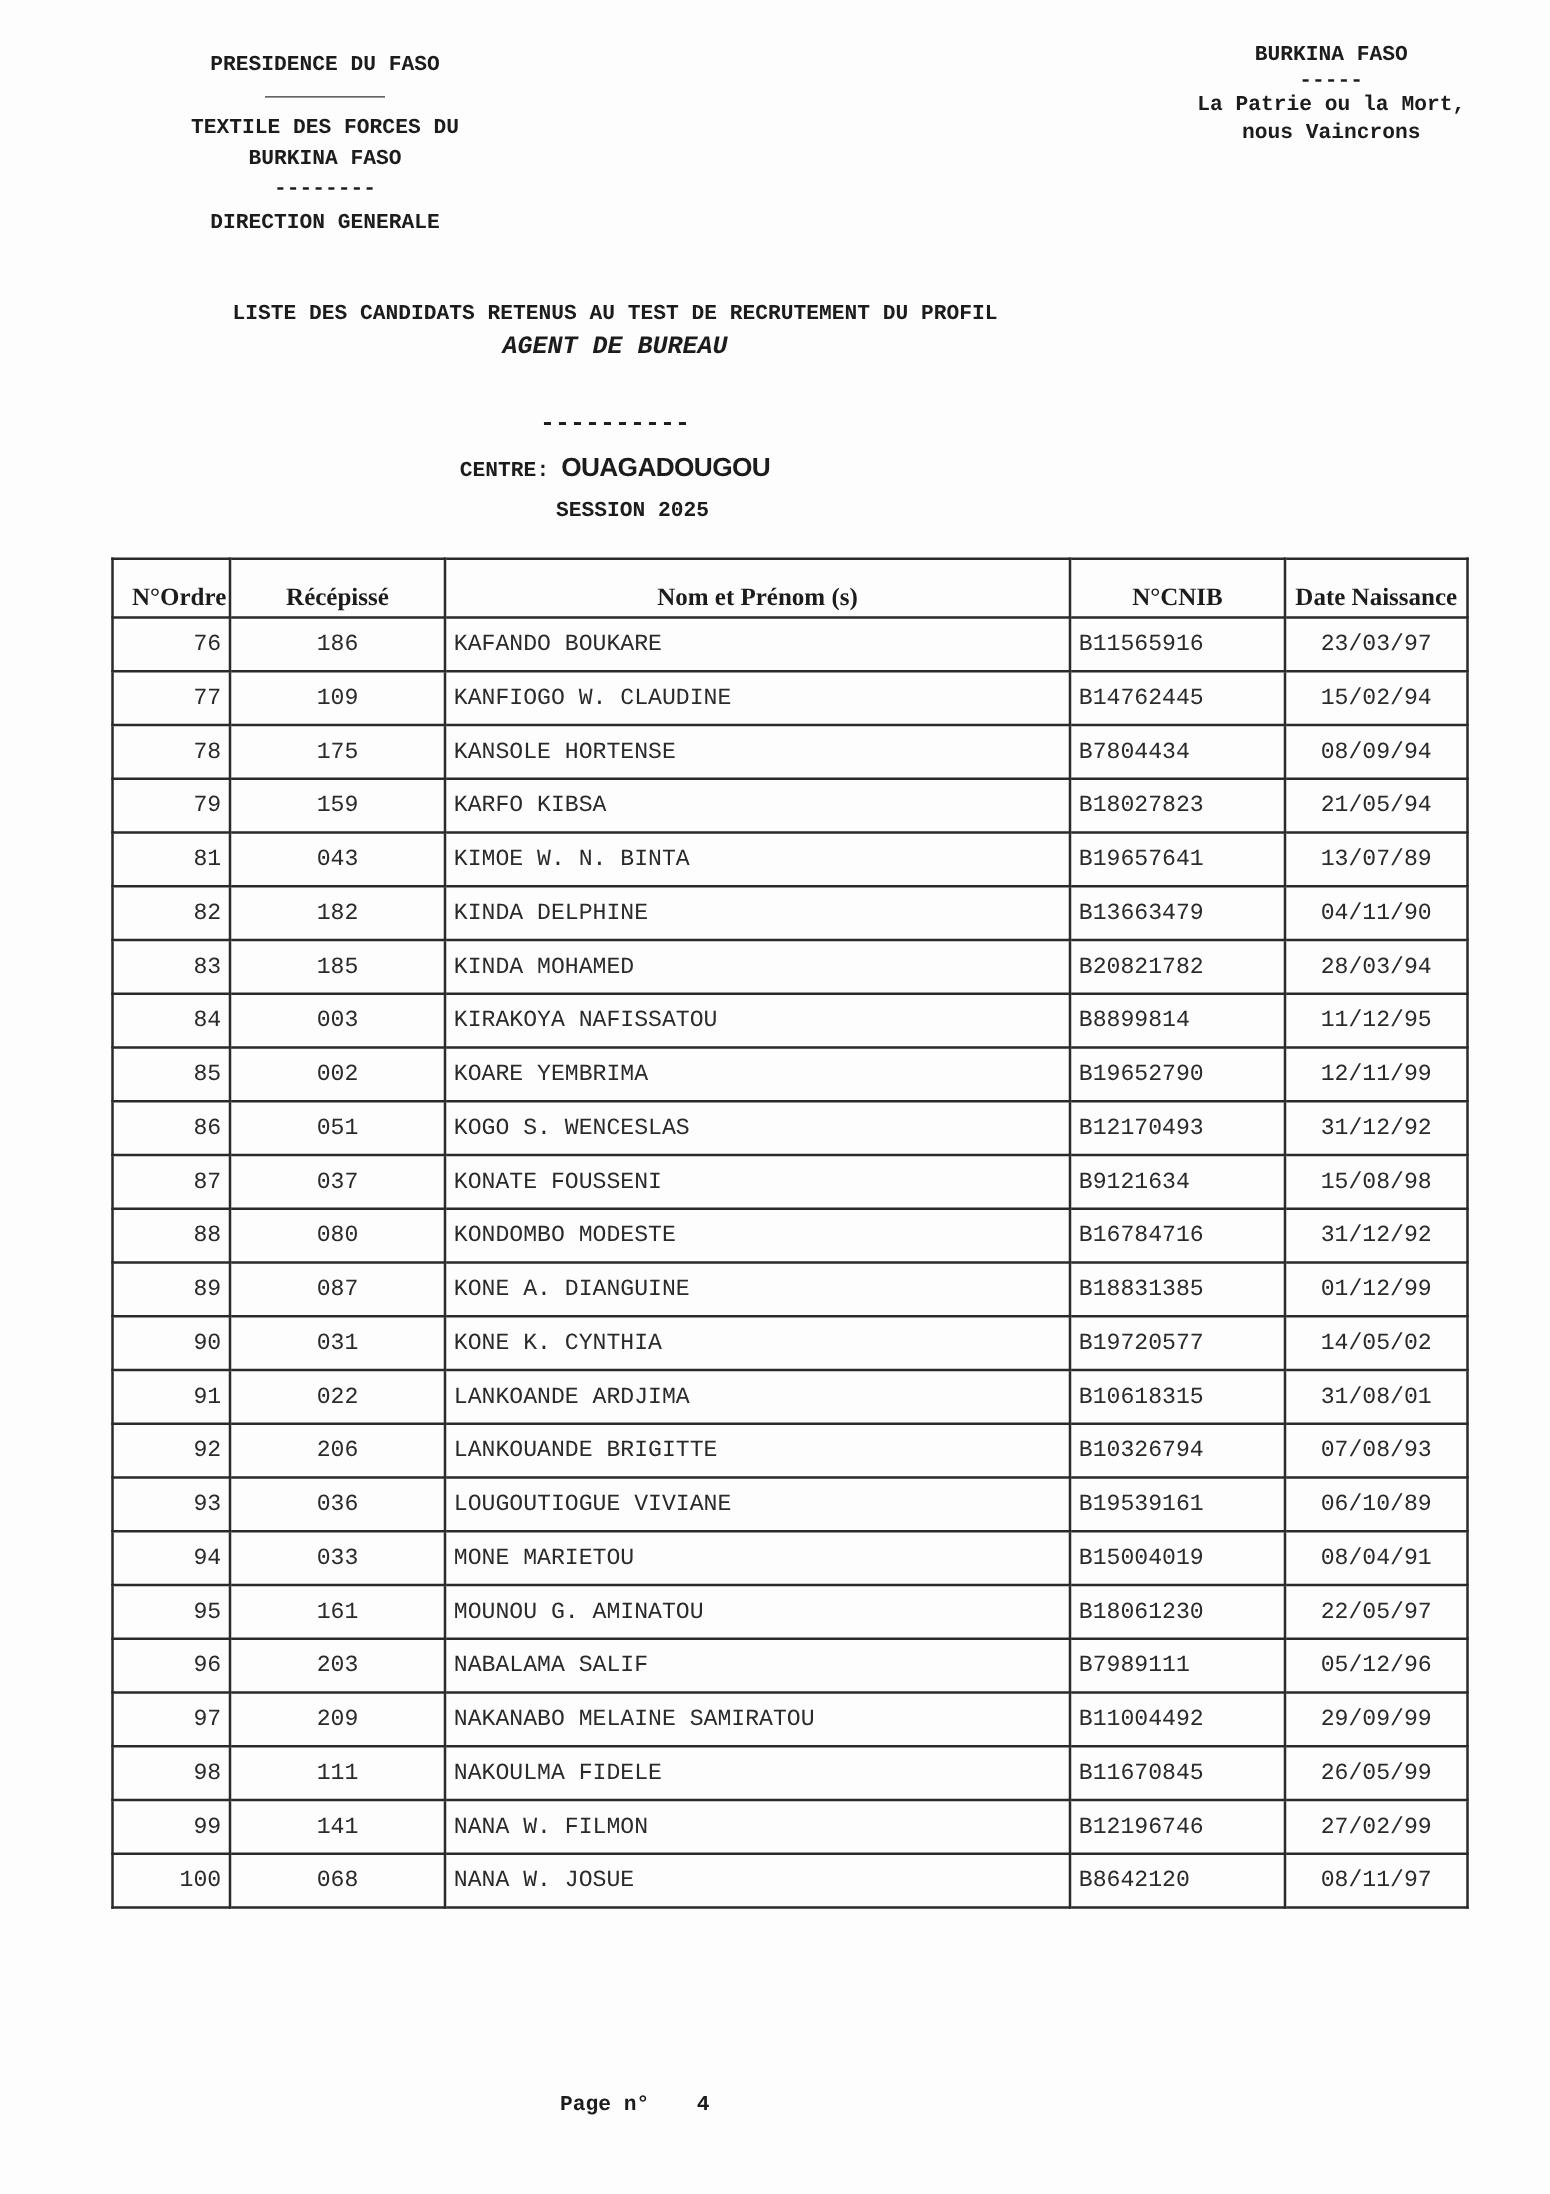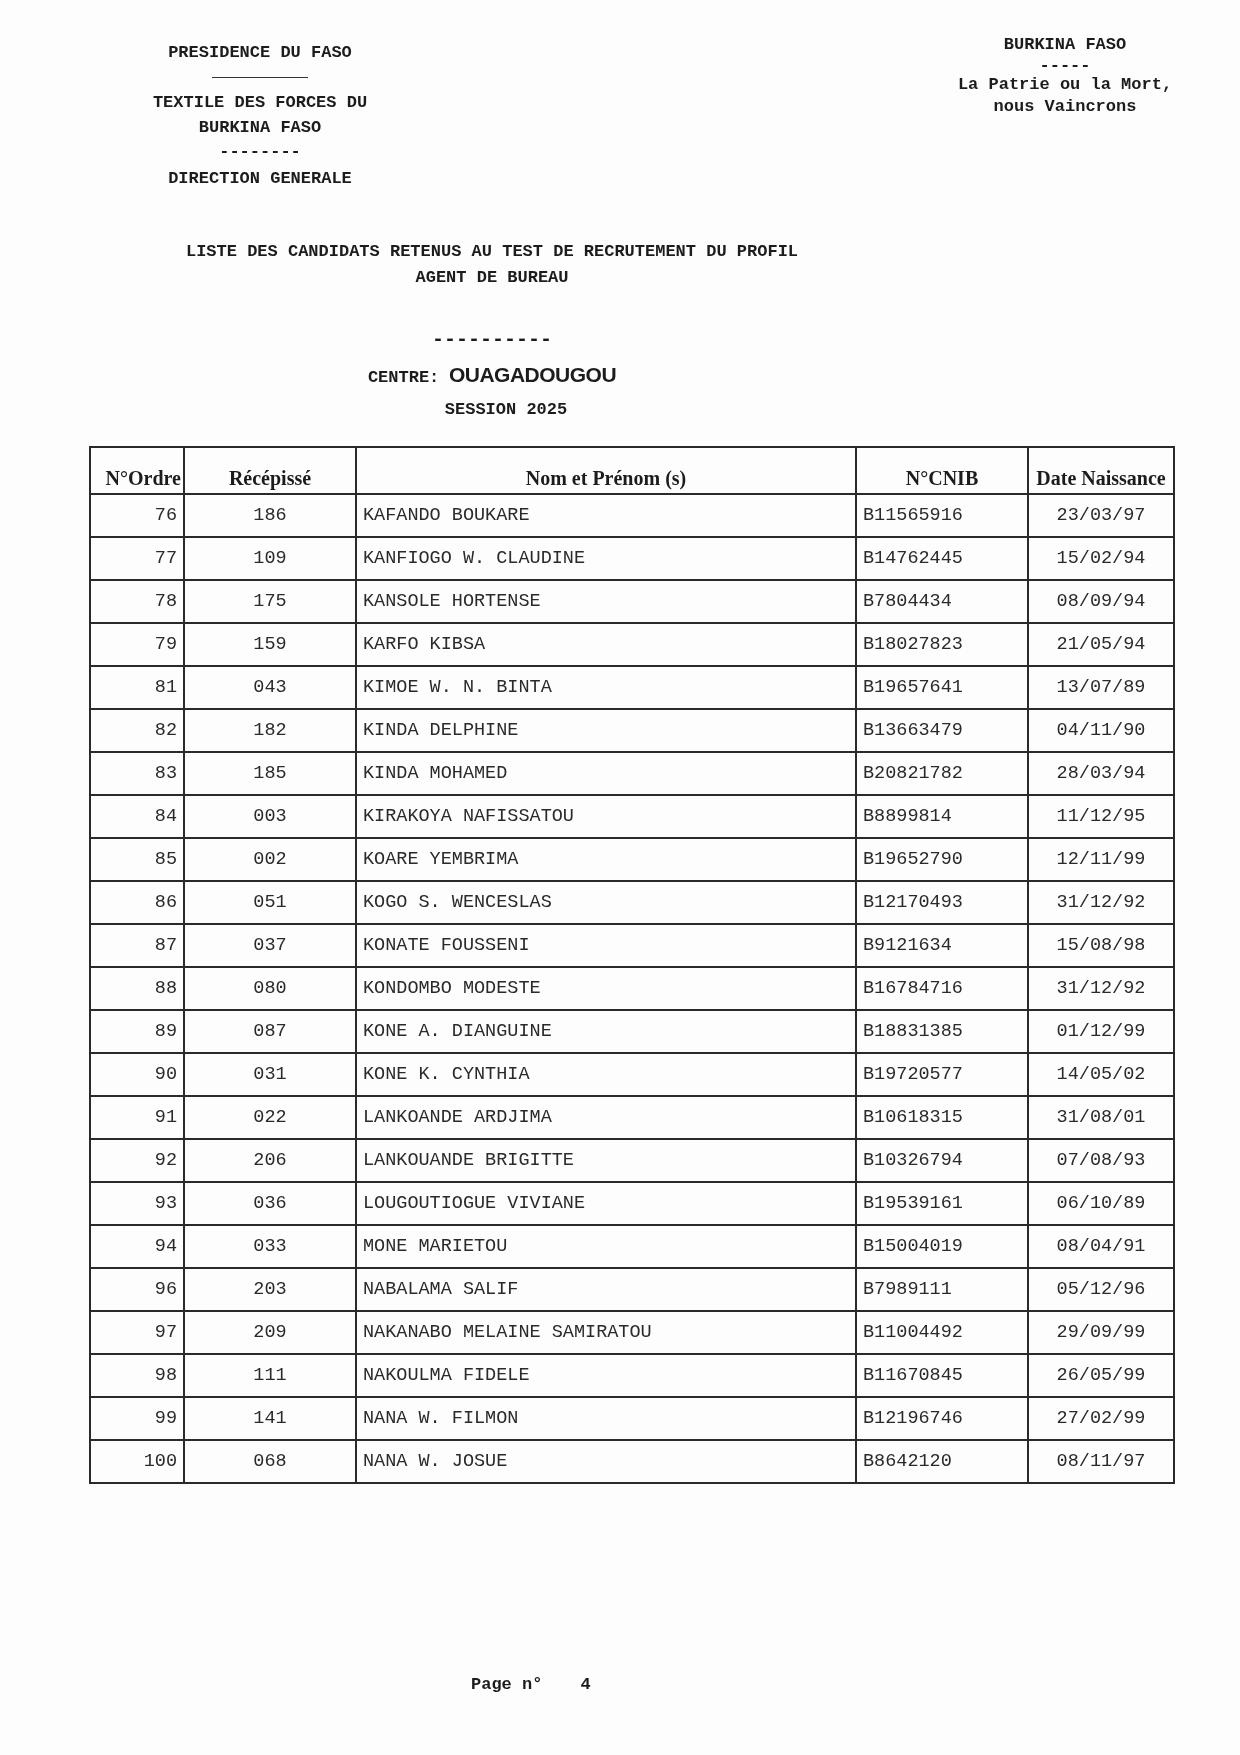--- a/index.html
+++ b/index.html
@@ -64,21 +64,22 @@
     .title-line {
       font-family: "Liberation Mono", monospace;
       font-weight: bold;
       font-size: 17px;
       line-height: 28px;
       letter-spacing: 0px;
     }
     .subtitle-line {
       font-family: "Liberation Mono", monospace;
       font-weight: bold;
-      font-size: 17px;
+      font-style: italic;
+      font-size: 20px;
       line-height: 24px;
     }
     .separator {
       margin-top: 36px;
       font-family: "Liberation Mono", monospace;
       font-weight: bold;
       font-size: 20px;
       line-height: 28px;
     }
     .centre-line {
@@ -140,21 +141,21 @@
       color: #2a2a2a;
       vertical-align: middle;
     }
     td.c-ordre { text-align: right; padding-right: 2px; }
     td.c-recepisse { text-align: center; }
     td.c-nom { text-align: left; padding-left: 4px; }
     td.c-cnib { text-align: left; padding-left: 4px; }
     td.c-date { text-align: center; }
     .footer {
       position: absolute;
-      left: 471px;
+      left: 448px;
       top: 1675px;
       font-family: "Liberation Mono", monospace;
       font-weight: bold;
       font-size: 17px;
     }
     .footer .page-num {
       margin-left: 38px;
     }
   </style>
 </head>
@@ -325,20 +326,27 @@
         <td class="c-date">06/10/89</td>
       </tr>
       <tr>
         <td class="c-ordre">94</td>
         <td class="c-recepisse">033</td>
         <td class="c-nom">MONE MARIETOU</td>
         <td class="c-cnib">B15004019</td>
         <td class="c-date">08/04/91</td>
       </tr>
       <tr>
+        <td class="c-ordre">95</td>
+        <td class="c-recepisse">161</td>
+        <td class="c-nom">MOUNOU G. AMINATOU</td>
+        <td class="c-cnib">B18061230</td>
+        <td class="c-date">22/05/97</td>
+      </tr>
+      <tr>
         <td class="c-ordre">96</td>
         <td class="c-recepisse">203</td>
         <td class="c-nom">NABALAMA SALIF</td>
         <td class="c-cnib">B7989111</td>
         <td class="c-date">05/12/96</td>
       </tr>
       <tr>
         <td class="c-ordre">97</td>
         <td class="c-recepisse">209</td>
         <td class="c-nom">NAKANABO MELAINE SAMIRATOU</td>

